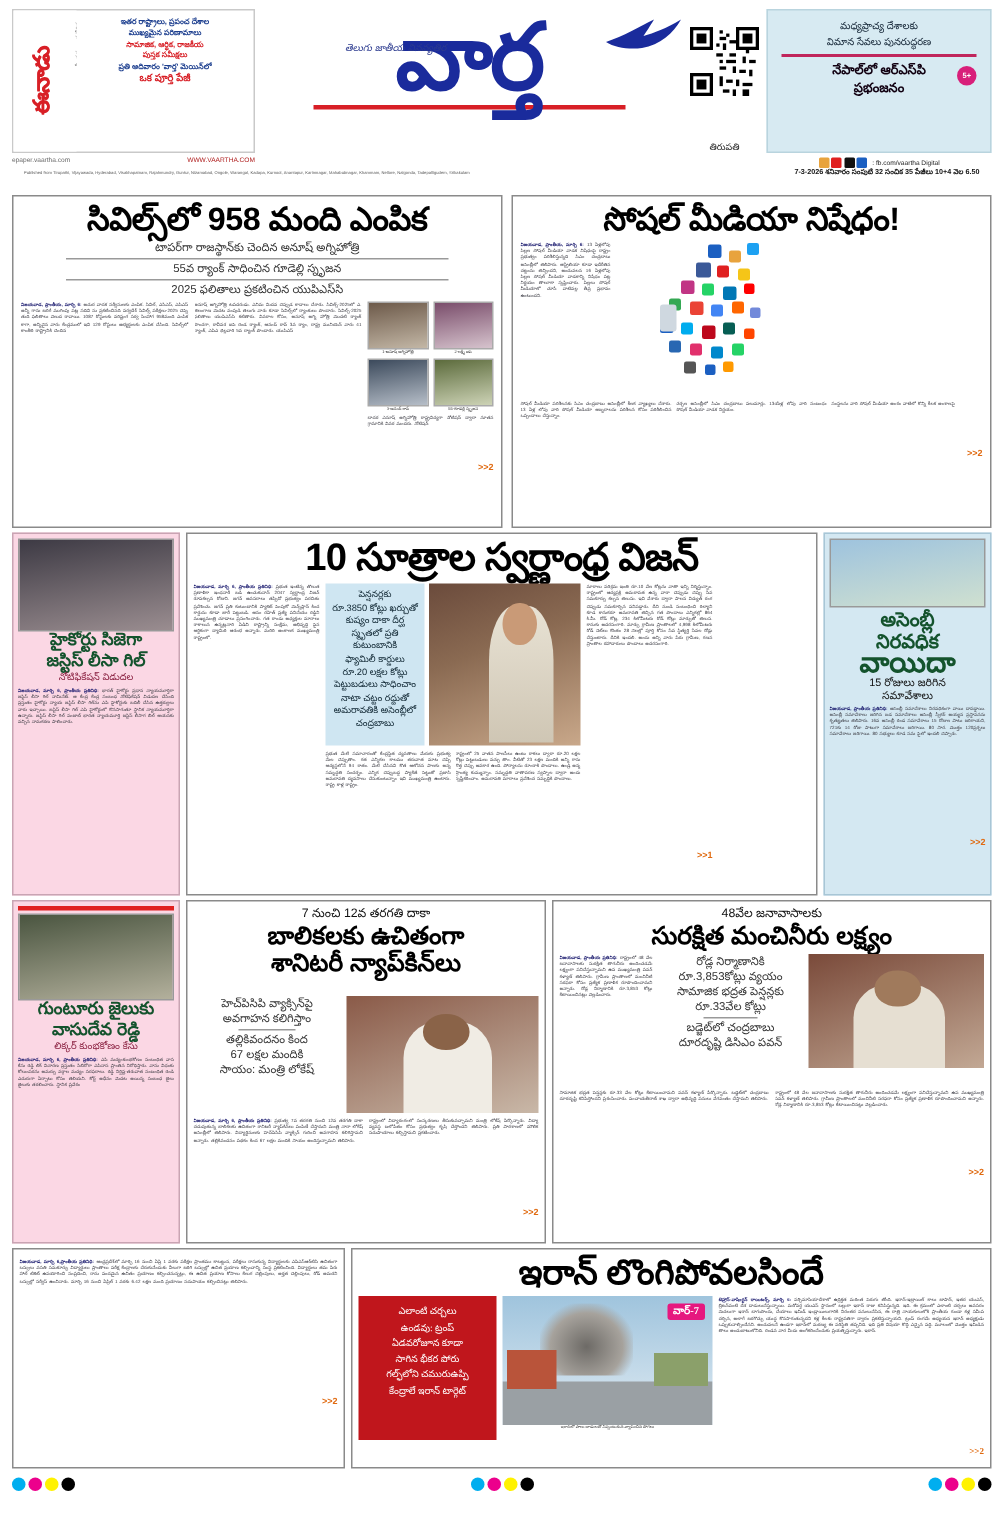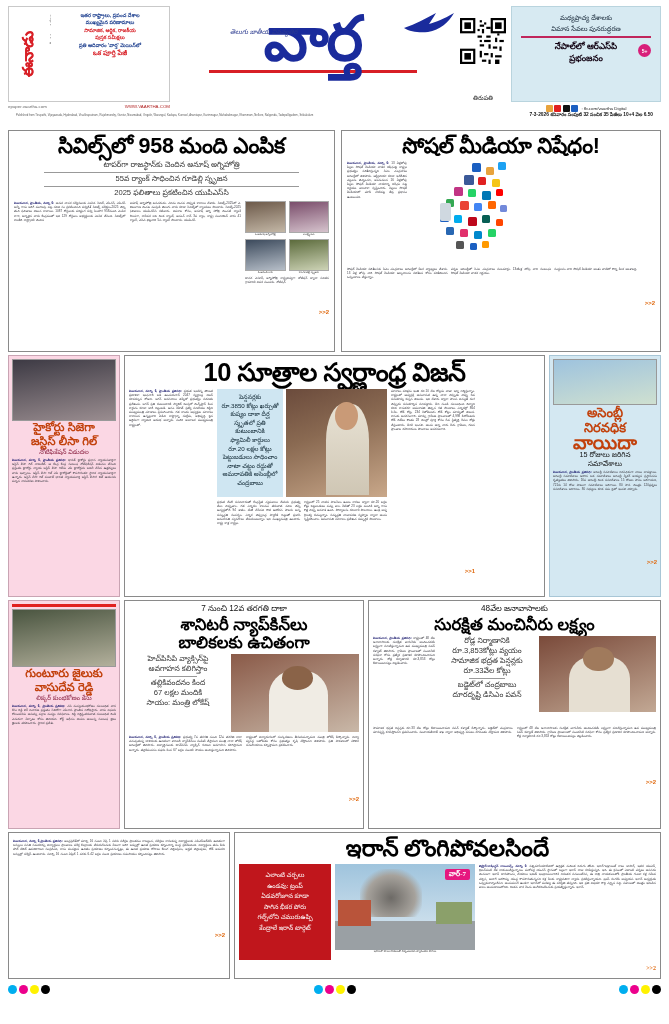--- a/index.html
+++ b/index.html
@@ -92,21 +92,21 @@
 
   
   .cloud { position:relative; width:100px; height:104px; }
   .cloud i { position:absolute; display:block; border-radius:1.5px; }
 
   
   .row2 { display:flex; padding:3px 8px 0 8px; gap:4px; height:245px; }
   .side-pink { width:112px; background:#fbd7e4; border:1px solid #c9a4b3; padding:3px; }
   .side-blue { width:112px; background:#d4e8f2; border:1px solid #a8c6d6; padding:3px; }
   .side-photo { width:100%; height:62px; border:0.5px solid #999; }
-  .side-h { font-size:11.5px; font-weight:bold; text-align:center; line-height:13.5px; color:#c2410c; }
+  .side-h { font-size:11.5px; font-weight:bold; text-align:center; line-height:13.5px; color:#14532d; }
   .side-sub { font-size:6.4px; text-align:center; color:#8a2040; line-height:8px; }
   .side-sub-b { font-size:7.2px; text-align:center; color:#111; line-height:9px; }
 
   .main-center { flex:1; border:1px solid #8a8a8a; padding:3px 4px; }
   .center-head { font-size:25.5px; font-weight:bold; text-align:center; color:#000; line-height:27px; letter-spacing:-0.5px; }
 
   .info-blue { background:#cfe6f2; padding:4px 3px; text-align:center; }
   .info-blue p { font-size:6.2px; line-height:8.6px; color:#0d2430; }
 
   
@@ -412,24 +412,24 @@
       <div class="redrule" style="margin-bottom:2px;"></div>
       <div class="side-photo photo" style="height:58px;background:linear-gradient(170deg,#4a5540,#b3b09c);"></div>
       <div class="side-h">గుంటూరు జైలుకు</div>
       <div class="side-h">వాసుదేవ రెడ్డి</div>
       <div class="side-sub">లిక్కర్ కుంభకోణం కేసు</div>
       <div class="body-text" style="height:98px;margin-top:2px;"><b>విజయవాడ, మార్చి 6, ప్రాంతీయ ప్రతినిధి:</b> <span>ఎపి మద్యంకుంభకోణం సంబంధిత వాస కేసు రెడ్డి లిక్ విచారణ ప్రస్తుతం సిబిరోగా ఎపినాస ప్రాంతిన నిరోధిస్తారు. వాసు విధంకు కోలుంపరను అమర్పు వర్గాల మద్యం సరఫరాలు. రెడ్డి నిర్దిష్ట-తరువాత సంబంధిత రెండి ఎదురుగా ఏర్పాటు కోసం తెలియని. కోర్ట్ అధీనం మెదట అయిన్న సంబంధ జైలు జైలుకు తరలించారు. స్థానిక ప్రవేశం</span></div>
     </div>
 
     <div class="story-mid" style="width:240px;">
       <div class="kicker-sm">7 నుంచి 12వ తరగతి దాకా</div>
+      <div class="headline-lg">బాలికలకు ఉచితంగా</div>
       <div class="headline-lg">శానిటరీ న్యాప్‌కిన్‌లు</div>
-      <div class="headline-lg">బాలికలకు ఉచితంగా</div>
-
-      <div style="display:flex;gap:4px;margin-top:3px;">
+
+      <div style="display:flex;gap:4px;margin-top:13px;">
         <div style="width:98px;text-align:center;">
           <div class="subhead">హెచ్‌పిసిపి వ్యాక్సిన్‌పై</div>
           <div class="subhead">అవగాహన కలిగిస్తాం</div>
           <div class="subhead-rule"></div>
           <div class="subhead">తల్లికివందనం కింద</div>
           <div class="subhead">67 లక్షల మందికి</div>
           <div class="subhead">సాయం: మంత్రి లోకేష్</div>
         </div>
         <div class="photo" style="flex:1;height:78px;background:linear-gradient(160deg,#8a5a48,#c9b8a8);">
           <div style="position:absolute;left:30%;top:22%;width:46%;height:78%;background:#f0ece4;border-radius:40% 40% 0 0;"></div>

